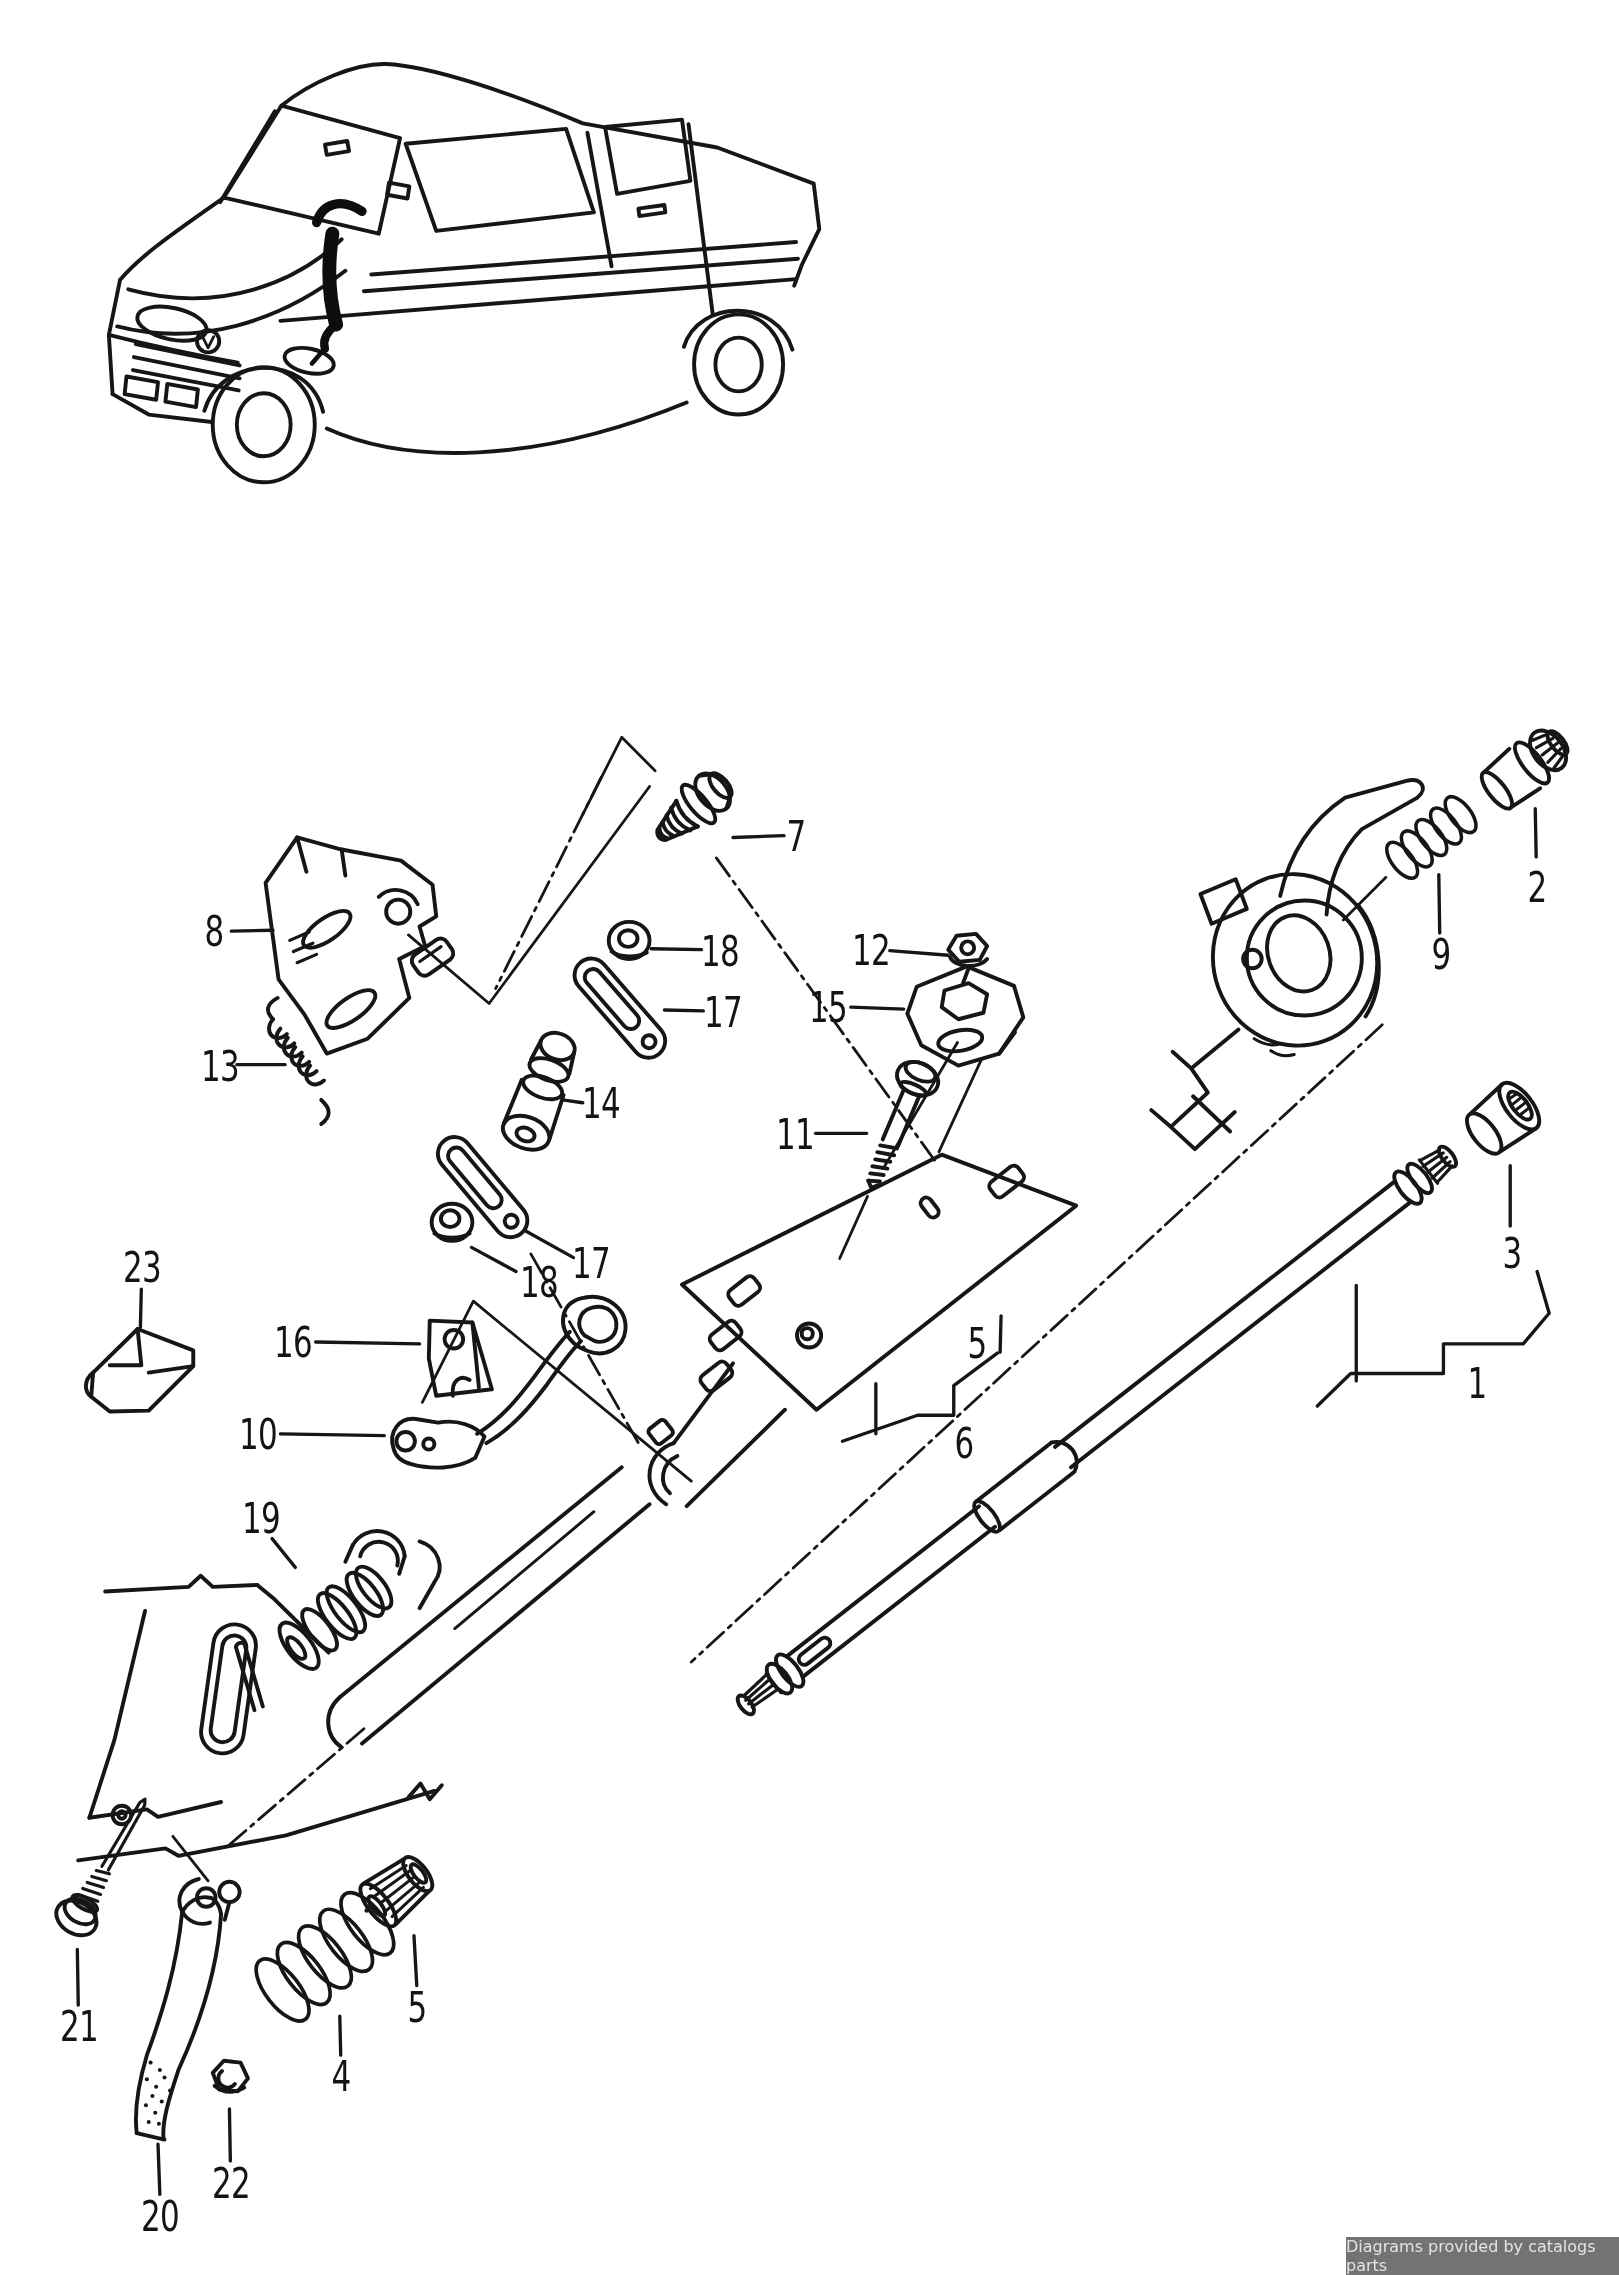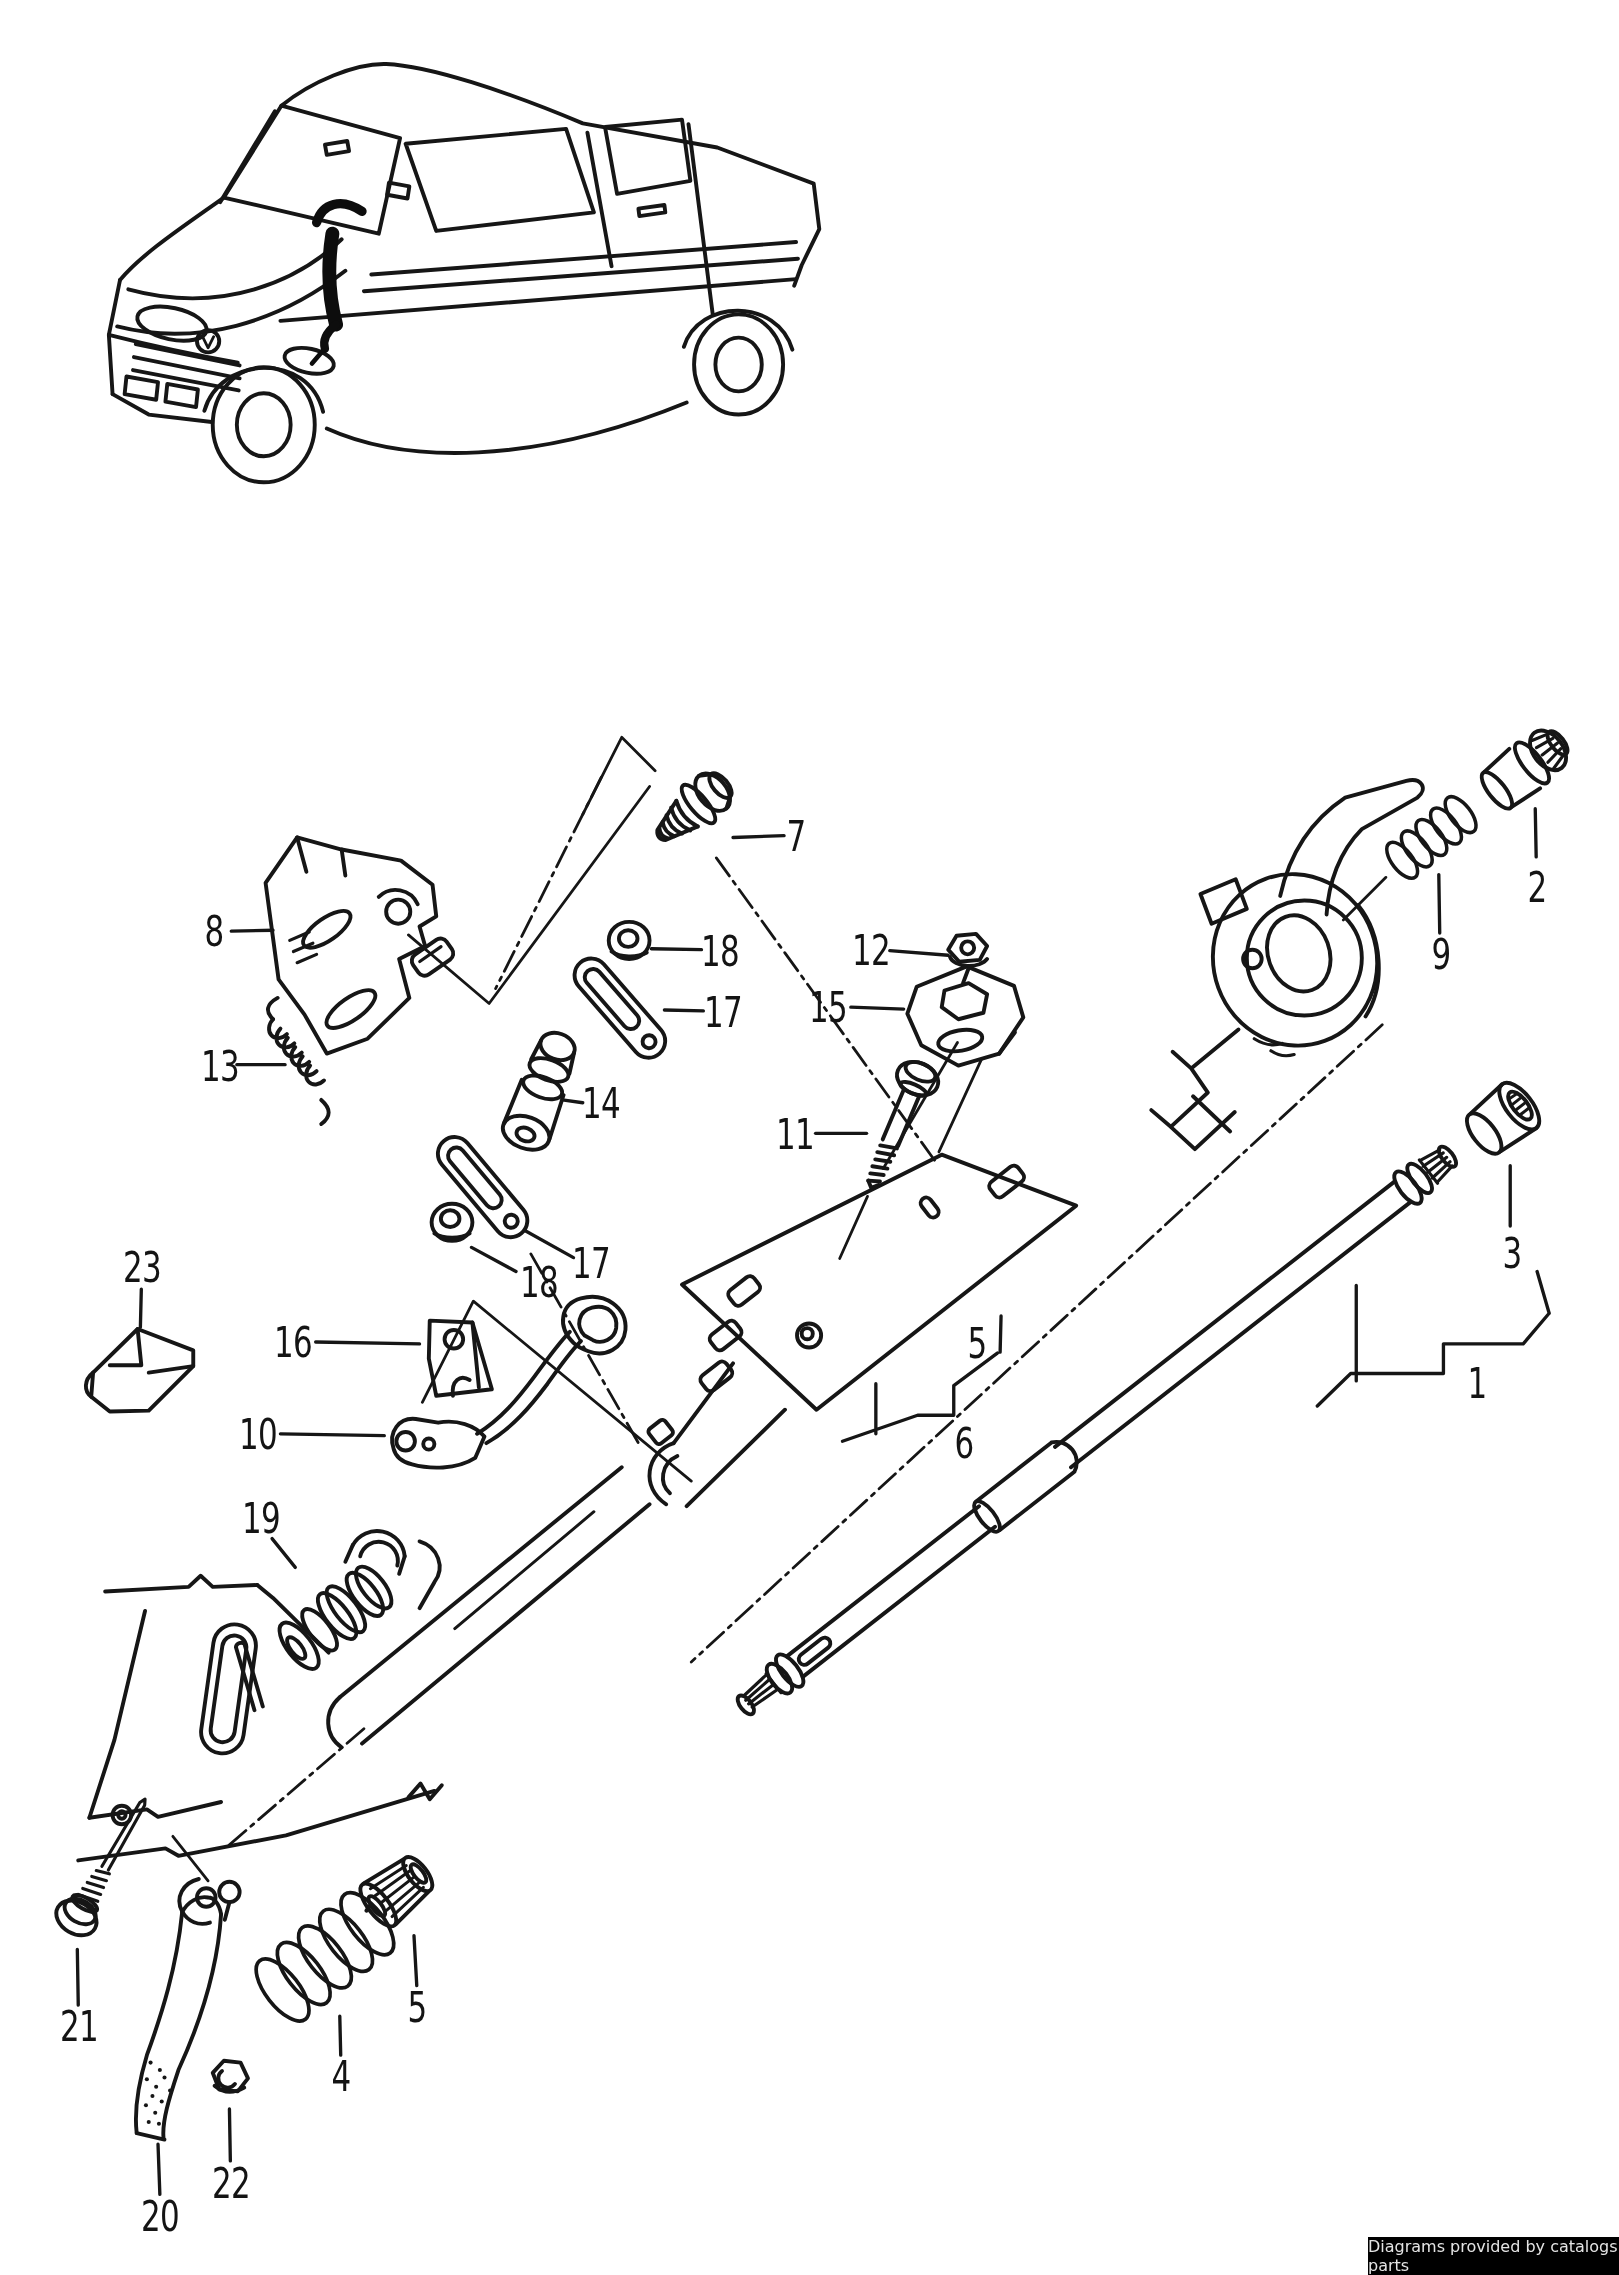--- a/index.html
+++ b/index.html
@@ -2,21 +2,21 @@
 <html style="font-size:15px"><head>
 <meta charset="utf-8">
 <style>
   html,body{margin:0;padding:0;background:#888;}
   #page{position:relative;width:1620px;height:2275px;background:#ffffff;overflow:hidden;
         font-family:"DejaVu Sans",sans-serif;}
   #diagram-svg{position:absolute;left:0;top:0;width:1620px;height:2275px;}
   .callout{position:absolute;transform:translate(-50%,-50%) scaleX(.72);
            font:400 43px/1 "DejaVu Sans",sans-serif;color:#141414;letter-spacing:-0.9px;
            white-space:nowrap;}
-  .watermark{position:absolute;right:0;bottom:0;width:252px;height:38px;background:#000000;
+  .watermark{position:absolute;right:0;bottom:0;width:274px;height:38px;background:#737373;
              color:#e4e4e4;display:flex;align-items:center;justify-content:center;
              font:400 16px "DejaVu Sans",sans-serif;}
 </style>
 </head>
 <body>
 
 <div id="page">
 
 <svg id="diagram-svg" viewBox="0 0 1746 2453" fill="none" stroke="#161616" stroke-width="4.2" stroke-linecap="round" stroke-linejoin="round">
 

